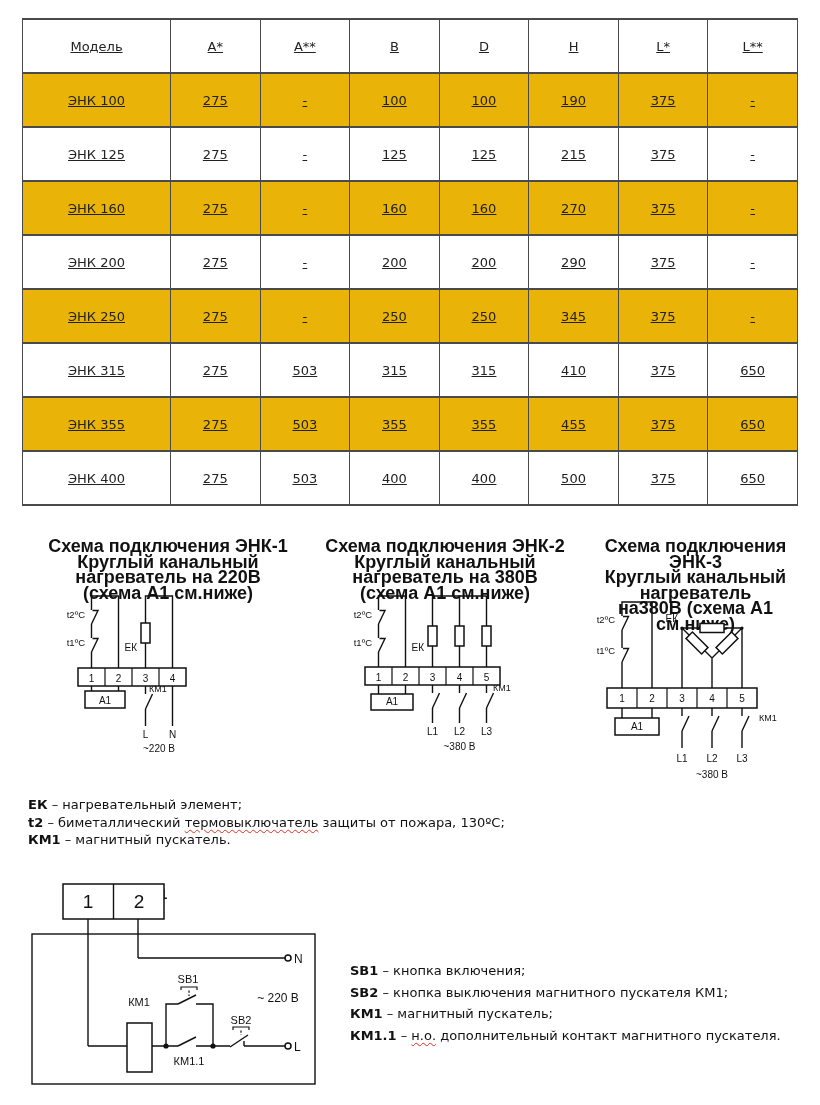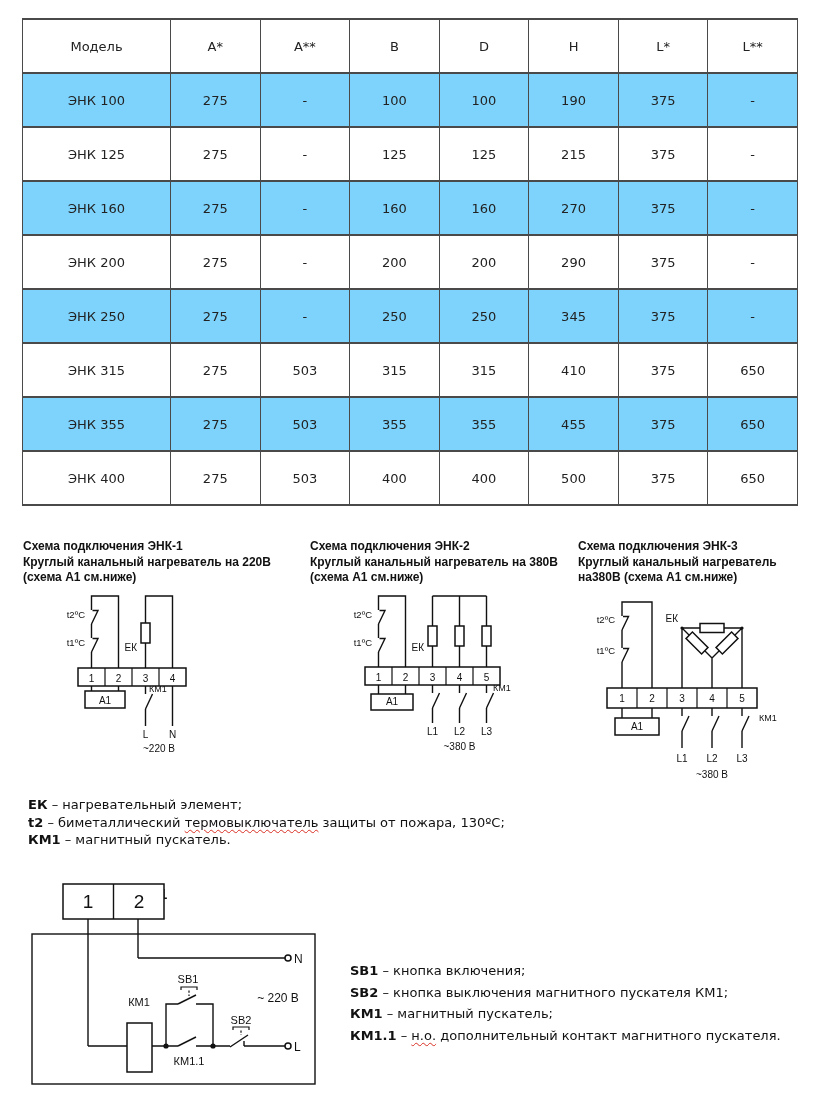--- a/index.html
+++ b/index.html
@@ -1,29 +1,29 @@
 <!DOCTYPE html>
 <html><head>
 <meta charset="utf-8">
 <style>
   html,body{margin:0;padding:0;background:#fff;}
   .page{position:relative;width:820px;height:1105px;background:#fff;overflow:hidden;
         font-family:"DejaVu Sans",sans-serif;color:#1a1a1a;}
 
   
   table.dim{position:absolute;left:22px;top:18px;width:776px;border-collapse:collapse;
-            table-layout:fixed;font-size:13px;color:#222;}
+            table-layout:fixed;font-size:13px;color:#222;text-decoration:underline;}
   .dim th,.dim td{border-left:1.5px solid #4a4a4a;border-right:1.5px solid #4a4a4a;
             border-top:2px solid #4a4a4a;border-bottom:2px solid #4a4a4a;
             text-align:center;vertical-align:middle;font-weight:400;height:52px;padding:0;background:#fff;}
-  .dim tr.stripe td{background:#7dd3fc;}
+  .dim tr.stripe td{background:#eab308;}
 
   
   .dg-title{position:absolute;font-family:"Liberation Sans",sans-serif;font-weight:bold;
-            font-size:12px;line-height:15.5px;color:#111;}
+            font-size:18px;line-height:15.5px;text-align:center;color:#111;}
 
   svg.schem{position:absolute;overflow:visible;}
   svg.schem text{font-family:"Liberation Sans",sans-serif;fill:#111;}
   .w{stroke:#111;stroke-width:1.4;fill:none;}
   .wthin{stroke:#111;stroke-width:1.2;fill:none;}
   .box{stroke:#111;stroke-width:1.5;fill:#fff;}
   .dot{fill:#111;stroke:none;}
   .dash{stroke:#111;stroke-width:1.2;fill:none;stroke-dasharray:2.2,1.8;}
 
   

